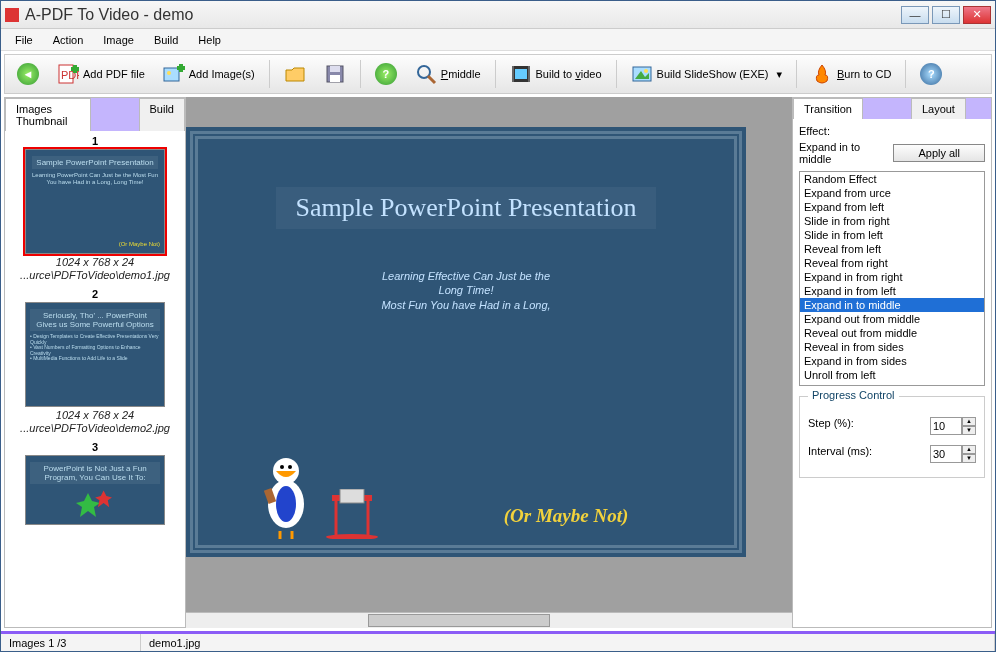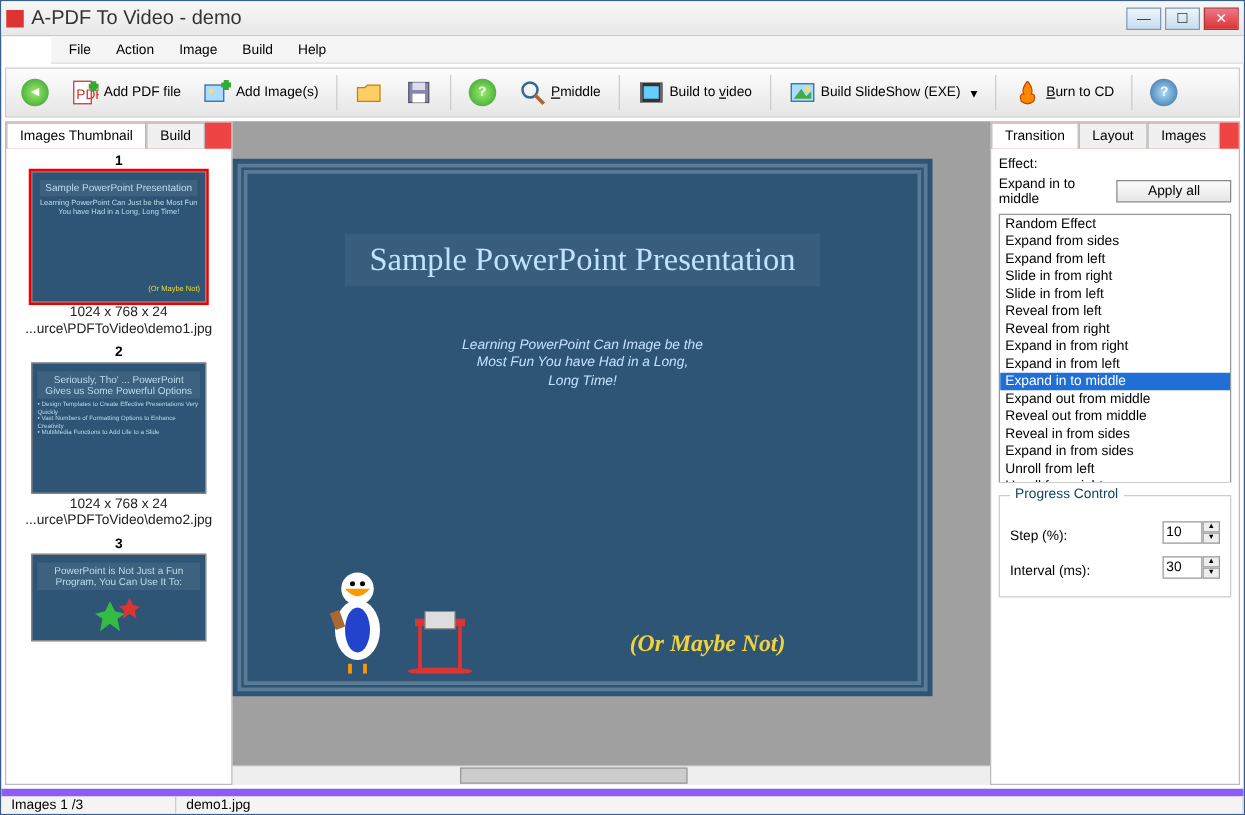--- a/index.html
+++ b/index.html
@@ -4,44 +4,44 @@
 <style>
 * { box-sizing: border-box; margin: 0; padding: 0; font-family: Tahoma, sans-serif; font-size: 11px; }
 body { background: #fff; width: 996px; height: 652px; overflow: hidden; display: flex; flex-direction: column; border: 1px solid #3a5e8a; }
 .titlebar { height: 28px; background: linear-gradient(#f7f7f7,#e8e8e8); display: flex; align-items: center; padding: 0 4px; border-bottom: 1px solid #ccc; }
 .titlebar-icon { width: 14px; height: 14px; background: #d33; margin-right: 6px; }
 .title-text { color: #333; flex: 1; font-size: 16px; }
 .win-btns { display: flex; gap: 3px; }
 .win-btn { width: 28px; height: 18px; border: 1px solid #7a98b8; background: linear-gradient(#eef5fb,#c8ddef); display: flex; align-items: center; justify-content: center; cursor: pointer; color: #333; }
 .win-btn.close { background: linear-gradient(#e78,#d33); border-color: #a33; color: #fff; }
 
-.menubar { height: 22px; background: #f5f5f5; display: flex; align-items: center; padding: 0 4px; border-bottom: 1px solid #ddd; margin-left: 40px; }
+.menubar { height: 22px; background: #f5f5f5; display: flex; align-items: center; padding: 0 4px; border-bottom: 1px solid #ddd; }
 .menu-item { padding: 3px 10px; cursor: pointer; }
 
 .toolbar { height: 40px; background: linear-gradient(#fdfdfd,#e6e6e6); border: 1px solid #ccc; margin: 3px; display: flex; align-items: center; padding: 2px 6px; gap: 6px; }
 .tb-btn { display: flex; align-items: center; gap: 4px; padding: 3px 5px; border: 1px solid transparent; cursor: pointer; }
 .tb-icon { width: 22px; height: 22px; display: flex; align-items: center; justify-content: center; border-radius: 3px; }
 .tb-sep { width: 1px; height: 28px; background: #ccc; margin: 0 2px; }
 .tb-underline { text-decoration: underline; }
 
 .main { flex: 1; display: flex; min-height: 0; margin: 0 3px 3px 3px; }
 
 .left-panel { width: 182px; border: 1px solid #bbb; display: flex; flex-direction: column; background: #fff; }
-.tab-row { display: flex; background: #ef4444; }
+.tab-row { display: flex; background: #c4b5fd; gap: 48px; }
 .tab { padding: 4px 10px; border: 1px solid #bbb; border-bottom: none; background: #f0f0f0; cursor: pointer; }
 .tab.active { background: #fff; }
 .thumbs { flex: 1; overflow-y: auto; padding: 4px; }
 .thumb-item { margin-bottom: 6px; text-align: center; }
 .thumb-item.selected .thumb-img { outline: 2px solid #e00; }
 .thumb-num { font-weight: bold; }
 .thumb-img { width: 140px; height: 105px; margin: 2px auto; background: #2f5576; border: 1px solid #888; position: relative; overflow: hidden; padding: 6px 4px; color:#fff; display:flex; flex-direction:column; align-items:center; gap:3px;}
 .thumb-title { color: #bde; font-size: 8px; background: rgba(255,255,255,0.07); padding:2px 4px; }
 .thumb-sub { color: #bde; font-size:6px; text-align:center; line-height:1.1;}
 .thumb-foot { color:#ed3; font-size:6px; margin-top:auto; align-self:flex-end;}
-.thumb-meta { font-size: 11px; line-height: 13px; color:#222;}
+.thumb-meta { font-size: 11px; line-height: 13px; color:#222;font-style:italic;}
 
 .center { flex: 1; background: #a0a0a0; display: flex; flex-direction: column; min-width:0;}
 .preview-wrap { flex: 1; display: flex; align-items: flex-start; justify-content: flex-start; padding: 30px 0 0 0; overflow:hidden;}
 .slide { width: 560px; height: 430px; background: #2f5576; color: #fff; position:relative; padding:10px; display:flex; flex-direction:column; align-items:center;}
 .slide-border { position:absolute; inset:4px; border:8px double #5a7b96;}
 .slide-title-box { margin-top:50px; background: rgba(255,255,255,0.05); padding:6px 20px; position:relative; z-index:1;}
 .slide-title-box .line { color:#c3e2ff; font-size:26px; font-family:"Times New Roman",serif;}
 .slide-body { margin-top:40px; color:#c3e2ff; font-size:20px; font-family:"Times New Roman",serif; font-style:italic; text-align:center; line-height:1.3; z-index:1;}
 .slide-foot { margin-top:auto; align-self:center; margin-left:200px; color:#f2d23c; font-size:19px; font-family:"Times New Roman",serif; font-style:italic; font-weight:bold; z-index:1; margin-bottom:20px;}
 .doodle { position:absolute; bottom:18px; left:70px; z-index:1; display:flex; align-items:flex-end; gap:6px;}
@@ -53,28 +53,28 @@
 .right-panel { width: 200px; border: 1px solid #bbb; background: #fff; display: flex; flex-direction: column; }
 .effect-label { padding: 6px 6px 2px 6px; }
 .effect-row { display:flex; gap:4px; padding:2px 6px 6px 6px; align-items:center;}
 .effect-current { flex:1; }
 .apply-btn { border:1px solid #888; background:linear-gradient(#fdfdfd,#e5e5e5); padding:2px 24px; cursor:pointer;}
 .effects-list { height: 215px; border:1px solid #999; margin:0 6px; overflow-y:scroll; background:#fff;}
 .effect-item { padding:1px 4px; cursor:pointer; white-space:nowrap;}
 .effect-item.selected { background:#1f6fd6; color:#fff;}
 .progress-box { margin:10px 6px; border:1px solid #ccc; padding:10px 8px 14px 8px; position:relative;}
 .progress-box legend { position:absolute; top:-8px; left:8px; background:#fff; padding:0 4px; color:#146; font-size:11px;}
-.prog-row { display:flex; align-items:flex-end; gap:8px; margin-top:10px;}
+.prog-row { display:flex; align-items:flex-start; gap:8px; margin-top:10px;}
 .prog-row label { flex:1; }
 .num-ctrl { display:flex; }
 .num-ctrl input { width:32px; border:1px solid #999; padding:1px 2px; text-align:left;}
 .spinner { width:14px; display:flex; flex-direction:column;}
 .spinner div { height:9px; border:1px solid #999; background:#eee; font-size:6px; text-align:center; line-height:6px; cursor:pointer;}
 
-.statusbar { height: 20px; border-top: 6px solid #8b5cf6; background:#f4f4f4; display:flex; align-items:center; }
+.statusbar { height: 20px; border-top: 3px solid #8b5cf6; background:#f4f4f4; display:flex; align-items:center; }
 .status-cell { padding:0 8px; border-right:1px solid #ccc; height:100%; display:flex; align-items:center;}
 
 svg { display:block; }
 </style>
 </head>
 <body>
 
 <div class="titlebar">
   <div class="titlebar-icon"></div>
   <div class="title-text">A-PDF To Video - demo</div>
@@ -231,23 +231,23 @@
   </div>
 
   <div class="center">
     <div class="preview-wrap">
       <div class="slide">
         <div class="slide-border"></div>
         <div class="slide-title-box">
             <div class="line">Sample PowerPoint Presentation</div>
           </div>
         <div class="slide-body">
-          <div>Learning PowerPoint Can Image be the</div>
+          <div>Learning Effective Can Just be the</div>
+          <div>Long Time!</div>
           <div>Most Fun You have Had in a Long,</div>
-          <div>Long Time!</div>
         </div>
         <div class="doodle">
           <svg class="duck" viewBox="0 0 60 90">
               <ellipse cx="30" cy="55" rx="18" ry="24" fill="#fff"></ellipse>
               <ellipse cx="30" cy="55" rx="10" ry="18" fill="#2244cc"></ellipse>
               <circle cx="30" cy="22" r="13" fill="#fff"></circle>
               <path d="M20 22 Q30 34 40 22" fill="#f90"></path>
               <circle cx="26" cy="18" r="2" fill="#000"></circle>
               <circle cx="34" cy="18" r="2" fill="#000"></circle>
               <rect x="10" y="40" width="8" height="14" fill="#a63" transform="rotate(-20 14 47)"></rect>
@@ -276,21 +276,21 @@
       <div class="tab">Layout</div>
       <div class="tab">Images</div>
     </div>
     <div class="effect-label">Effect:</div>
     <div class="effect-row">
       <div class="effect-current">Expand in to middle</div>
       <div class="apply-btn">Apply all</div>
     </div>
     <div class="effects-list" id="effects-list">
         <div class="effect-item">Random Effect</div>
-        <div class="effect-item">Expand from sides</div>
+        <div class="effect-item">Expand from urce</div>
         <div class="effect-item">Expand from left</div>
         <div class="effect-item">Slide in from right</div>
         <div class="effect-item">Slide in from left</div>
         <div class="effect-item">Reveal from left</div>
         <div class="effect-item">Reveal from right</div>
         <div class="effect-item">Expand in from right</div>
         <div class="effect-item">Expand in from left</div>
         <div class="effect-item selected">Expand in to middle</div>
         <div class="effect-item">Expand out from middle</div>
         <div class="effect-item">Reveal out from middle</div>

